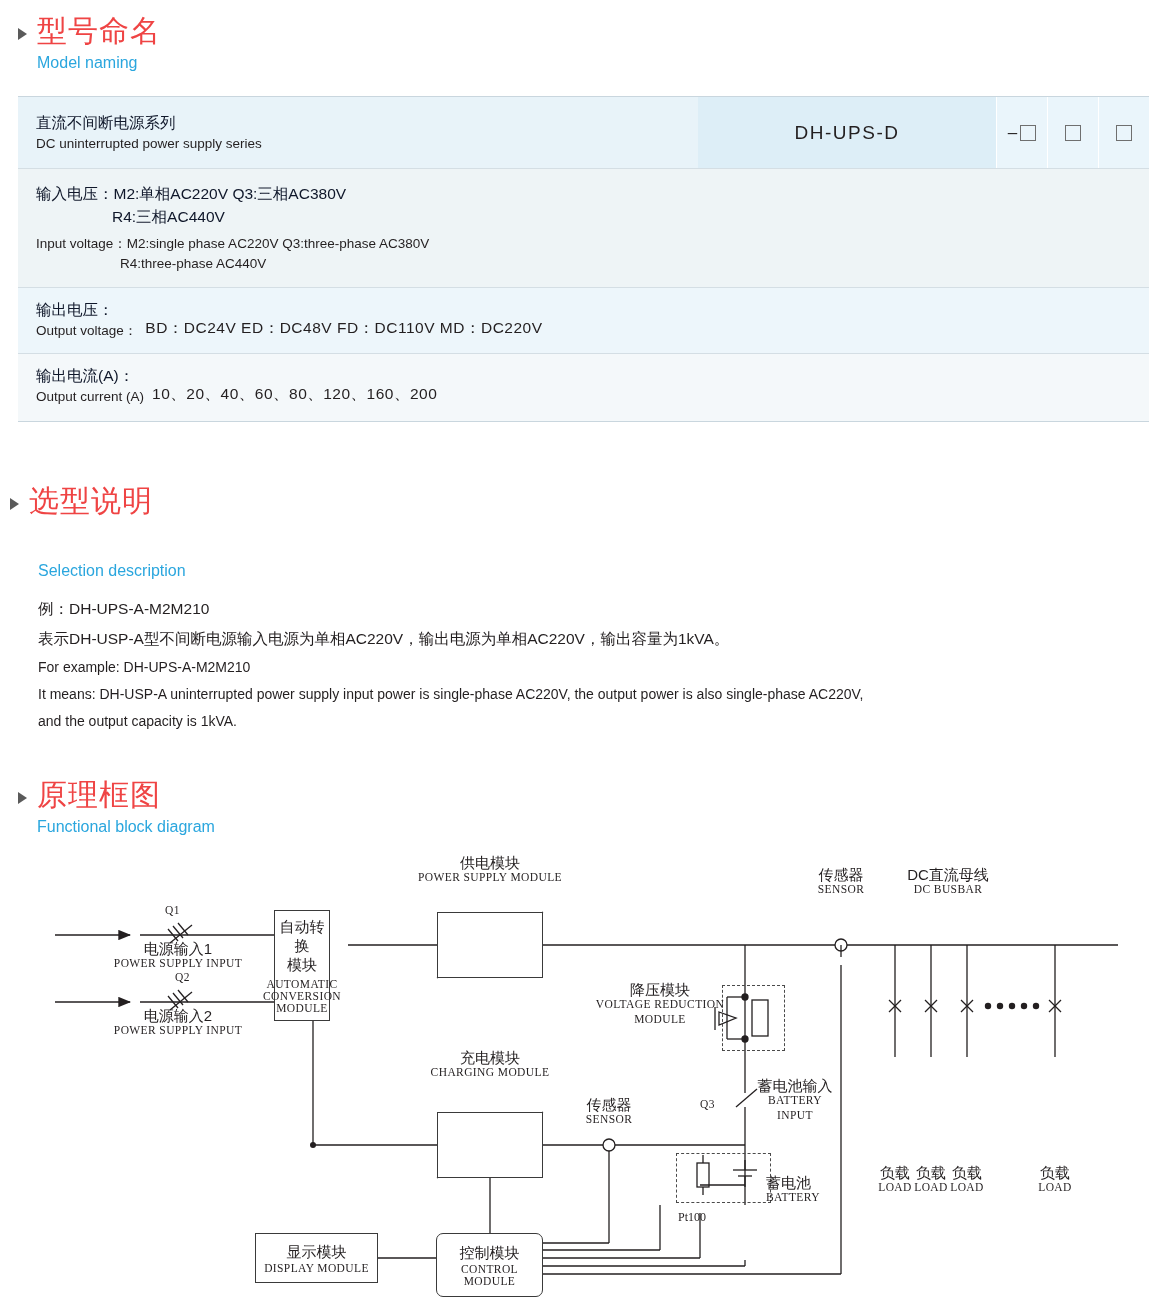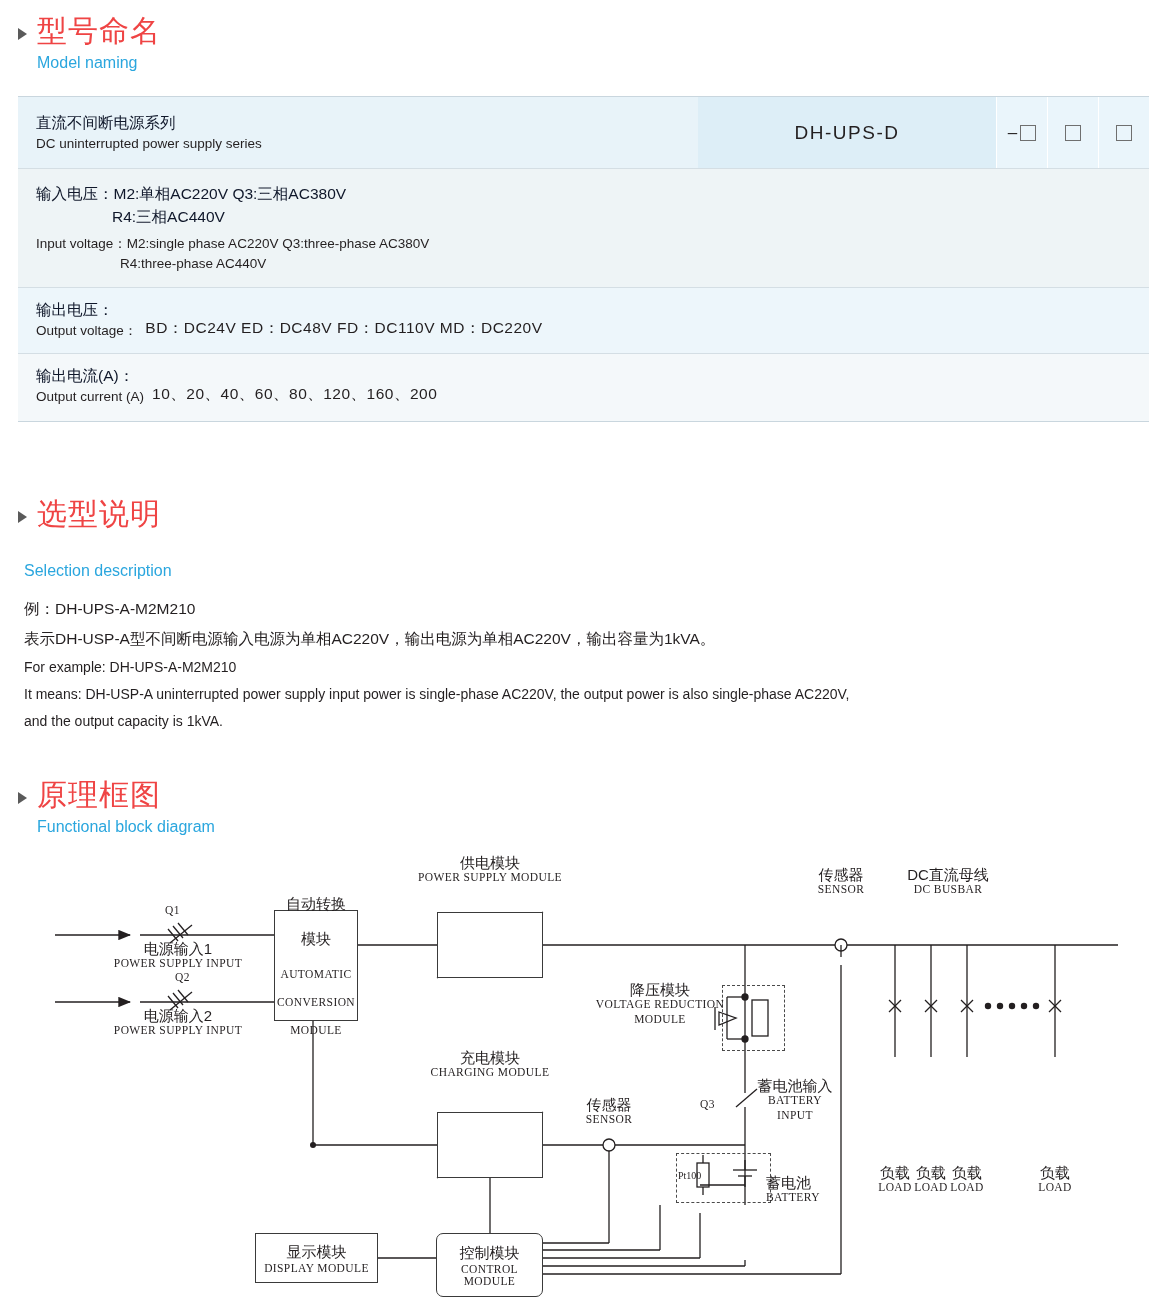--- a/index.html
+++ b/index.html
@@ -114,21 +114,21 @@
   .en-line { font-size: 13.5px; line-height: 20px; color: #231f20; }
   .indent { padding-left: 76px; }
   .indent2 { padding-left: 84px; }
   .inline-pair { display: flex; align-items: flex-end; }
   .inline-pair .labels { margin-right: 8px; }
   .inline-pair .vals { font-size: 15.5px; padding-bottom: 2px; letter-spacing: .5px;}
 
   
   .sel-body {
     position: absolute;
-    left: 24px;
+    left: 38px;
     top: 562px;
     width: 1120px;
   }
   .sel-en-title {
     font-size: 16px;
     color: #2aa6de;
     margin-bottom: 14px;
   }
   .sel-cn { font-size: 15.5px; line-height: 30px; color: #231f20; }
   .sel-en { font-size: 14px; line-height: 27px; color: #231f20; }
@@ -143,21 +143,21 @@
   }
   .dg-label {
     position: absolute;
     text-align: center;
     line-height: 15px;
     color: #231f20;
     white-space: nowrap;
   }
   .dg-cn { font-size: 15px; font-family: "Liberation Sans", sans-serif; }
   .dg-en { font-size: 11.5px; font-family: "Liberation Serif", serif; letter-spacing: .4px; }
-  .dg-en-sm { font-size: 10px; font-family: "Liberation Serif", serif; }
+  .dg-en-sm { font-size: 12px; font-family: "Liberation Serif", serif; margin-top: 42px; }
   .box {
     position: absolute;
     border: 1px solid #3a3a3a;
     box-sizing: border-box;
     display: flex;
     flex-direction: column;
     align-items: center;
     justify-content: center;
     background: #fff;
     text-align: center;
@@ -238,21 +238,21 @@
           <div class="labels">
             <div class="cn-line">输出电流(A)：</div>
             <div class="en-line">Output current (A)</div>
           </div>
           <div class="vals">10、20、40、60、80、120、160、200</div>
         </div>
       </div>
     </div>
   </div>
 
-  <div class="section-head" style="left:18px; top:484px;margin-top:13px;">
+  <div class="section-head" style="left:10px; top:484px;">
     <div class="tri"></div>
     <div>
       <div class="head-cn">选型说明</div>
     </div>
   </div>
 
   <div class="sel-body">
     <div class="sel-en-title">Selection description</div>
     <div class="sel-cn">例：DH-UPS-A-M2M210</div>
     <div class="sel-cn">表示DH-USP-A型不间断电源输入电源为单相AC220V，输出电源为单相AC220V，输出容量为1kVA。</div>
@@ -384,21 +384,21 @@
         <line x1="733" y1="325" x2="757" y2="325"></line>
         <line x1="738" y1="331" x2="752" y2="331"></line>
         <line x1="745" y1="315" x2="745" y2="325"></line>
         <line x1="745" y1="331" x2="745" y2="342"></line>
         <rect x="697" y="318" width="12" height="24" fill="none"></rect>
         <line x1="703" y1="310" x2="703" y2="318"></line>
         <line x1="703" y1="342" x2="703" y2="350"></line>
       </g>
     </svg>
 
-    <div class="box" style="left:274px; top:65px; width:84px; height:111px;gap:16px;">
+    <div class="box" style="left:274px; top:65px; width:56px; height:111px;">
       <div class="dg-cn">自动转换</div>
       <div class="dg-cn">模块</div>
       <div class="dg-en" style="margin-top:3px;">AUTOMATIC</div>
       <div class="dg-en">CONVERSION</div>
       <div class="dg-en">MODULE</div>
     </div>
 
     <div class="box" style="left:437px; top:67px; width:106px; height:66px;"></div>
     <div class="box" style="left:437px; top:267px; width:106px; height:66px;"></div>
 

